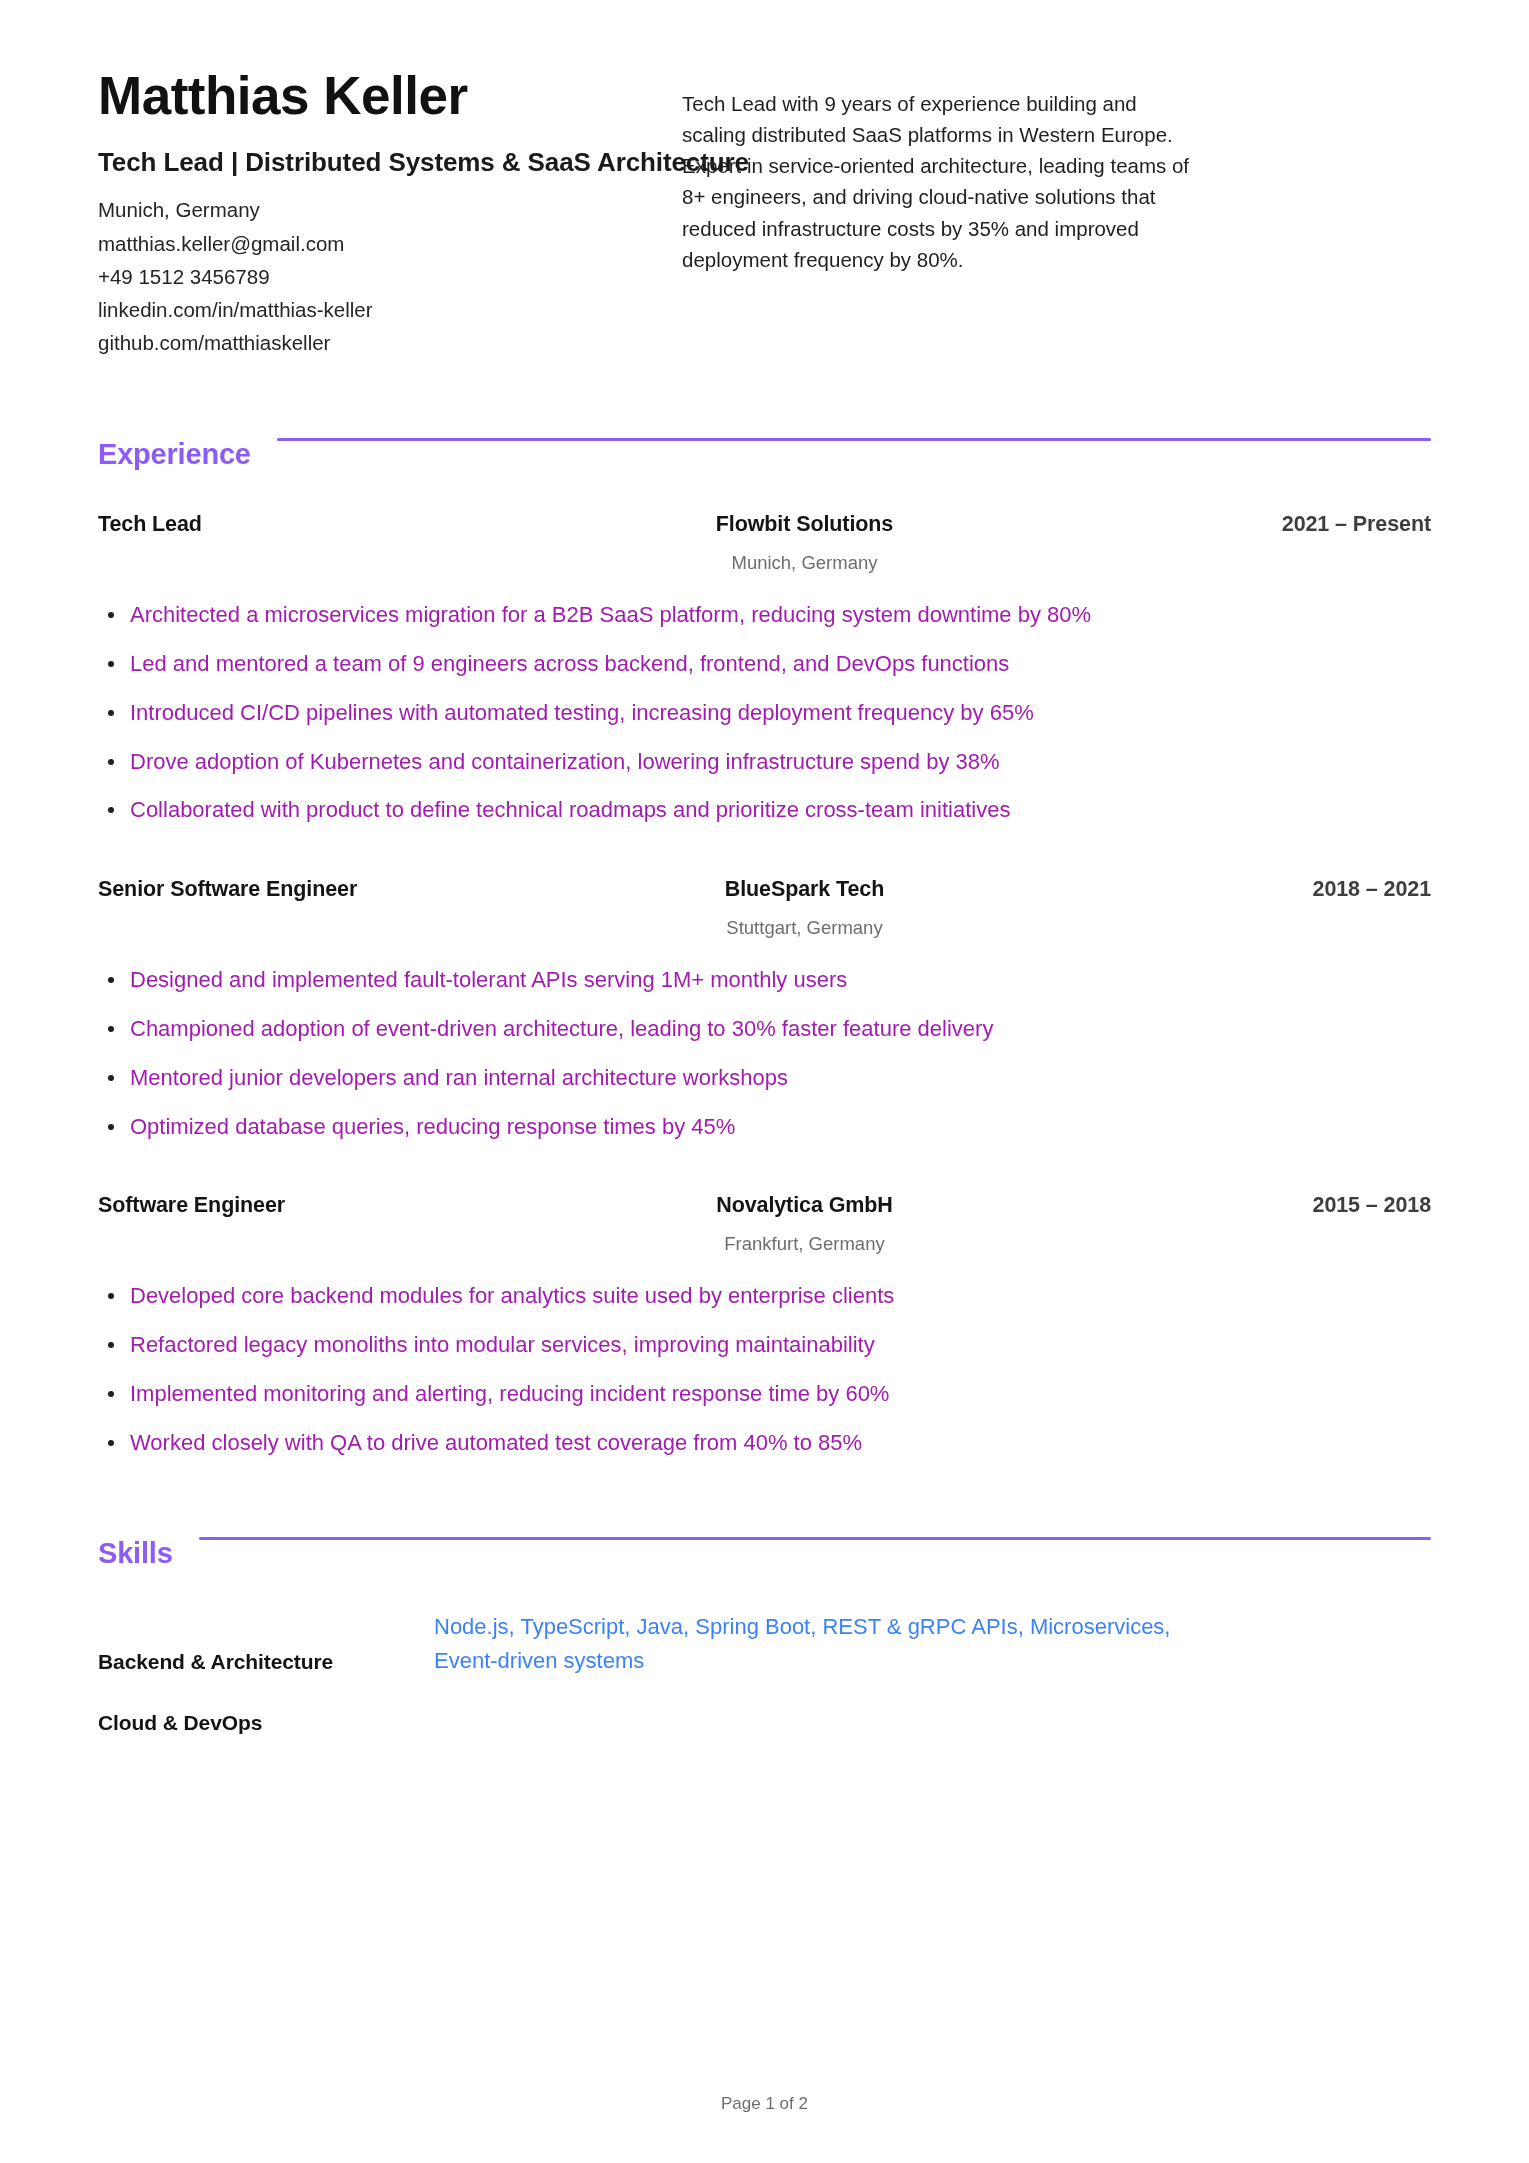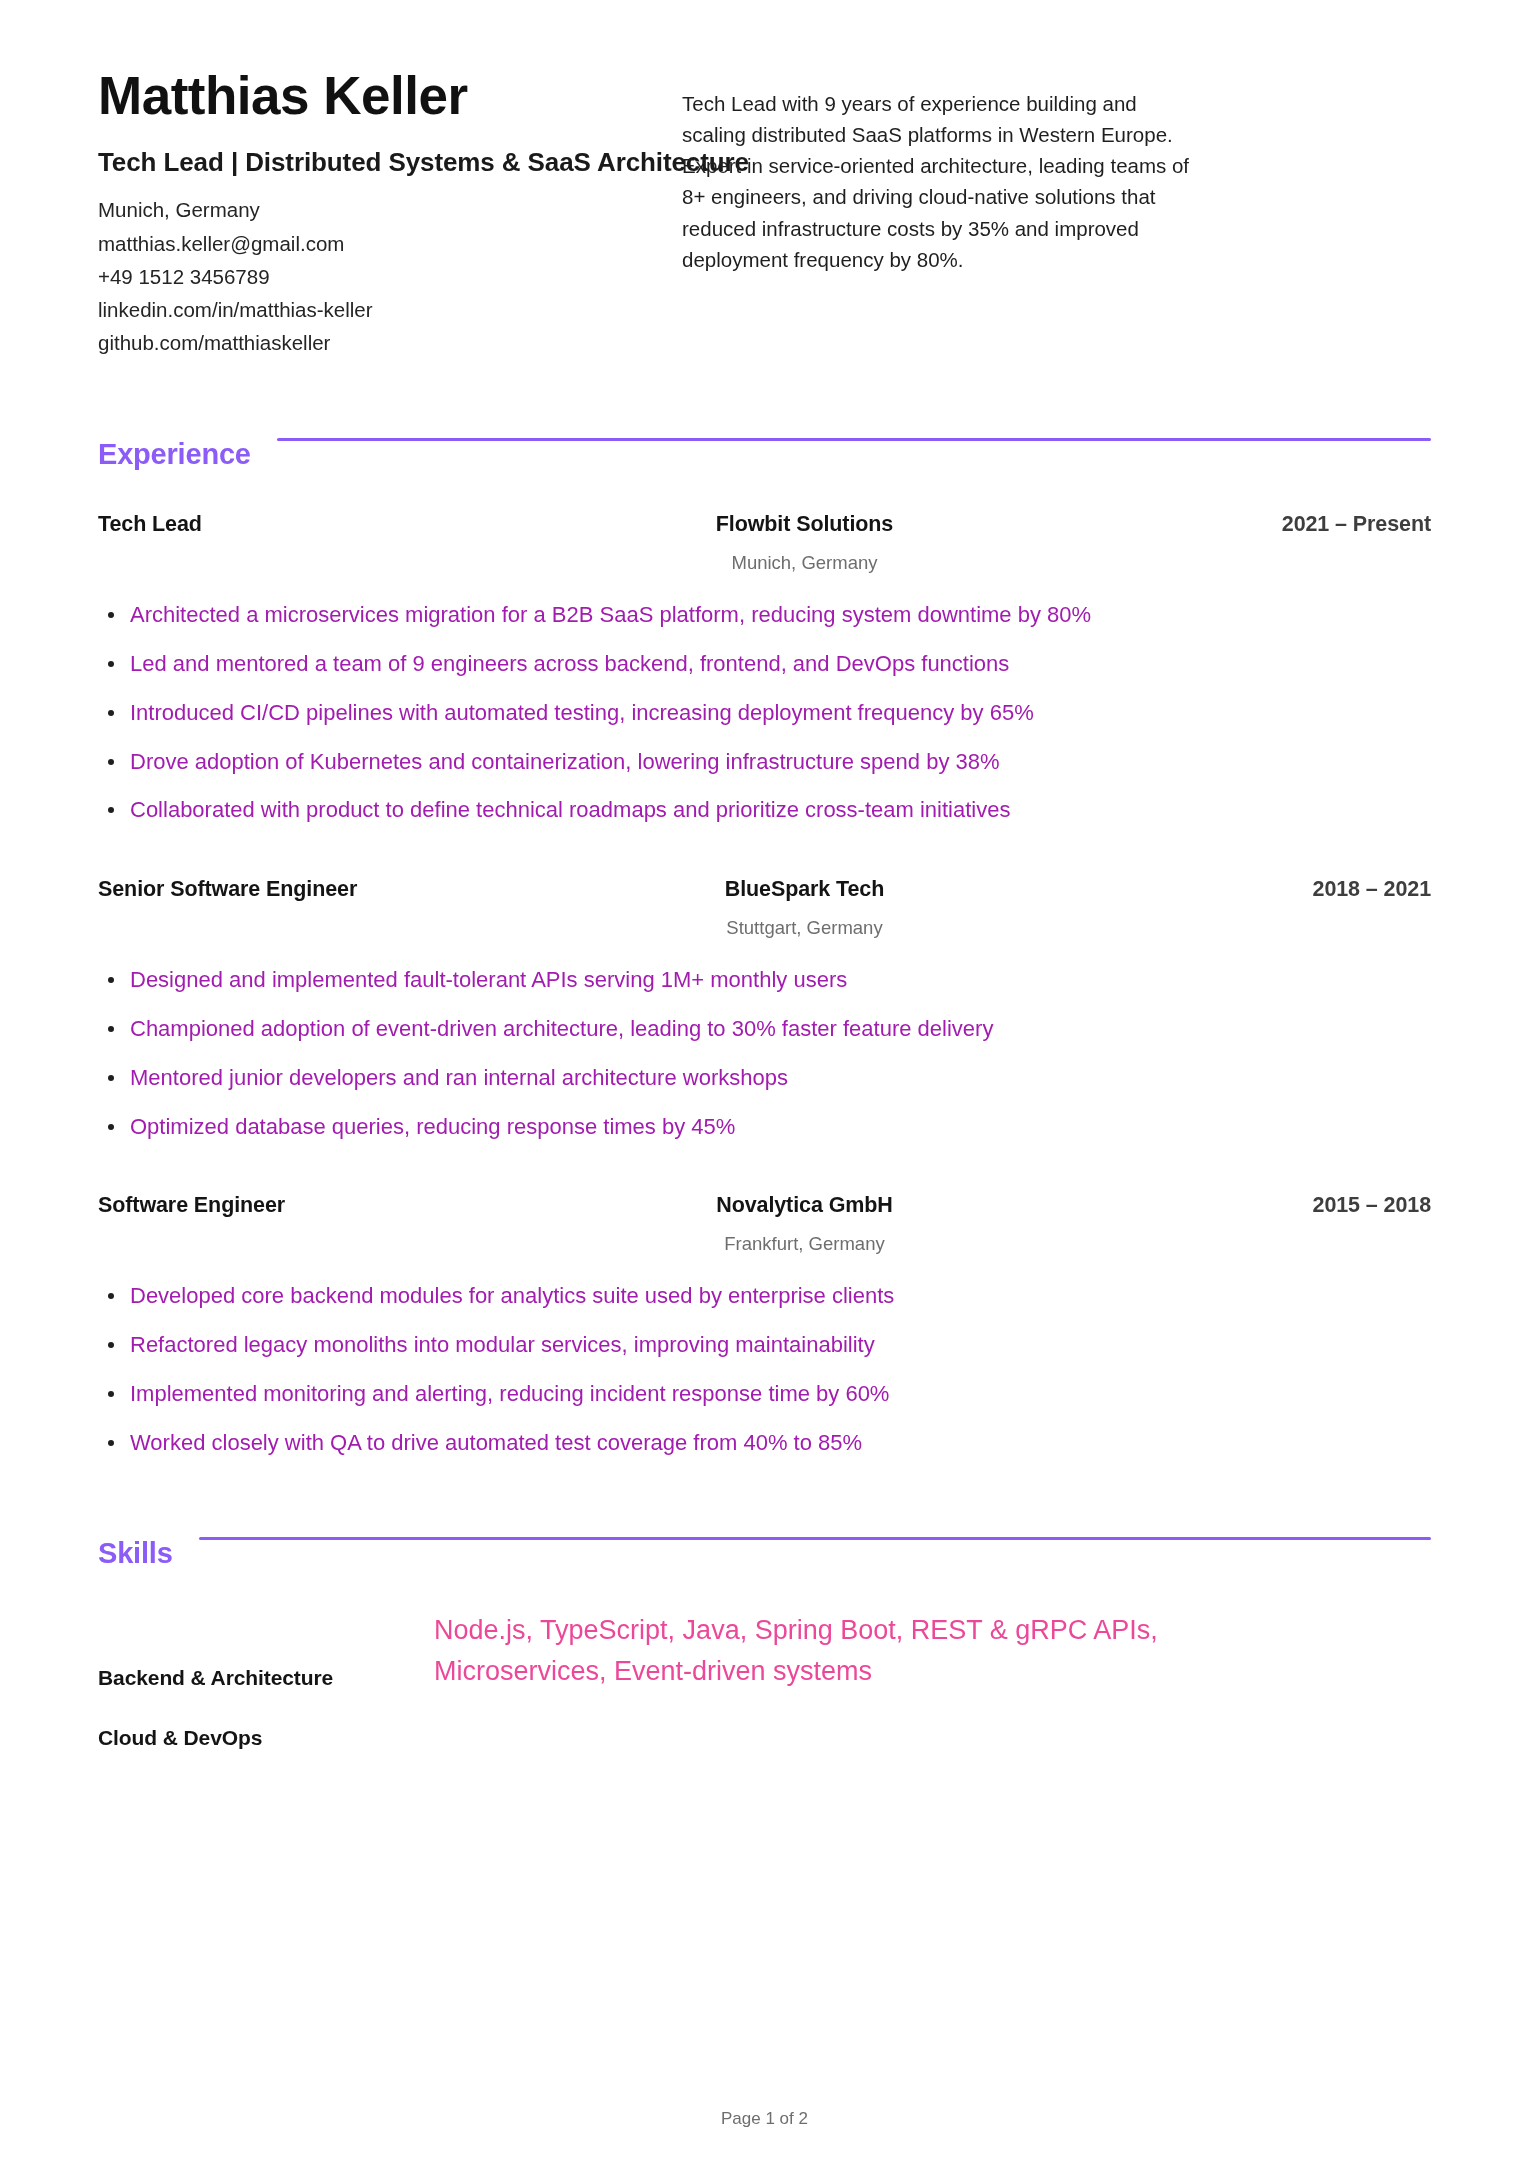--- a/index.html
+++ b/index.html
@@ -175,32 +175,32 @@
   .skill-cat {
     flex: 0 0 336px;
     font-size: 21px;
     font-weight: 700;
     color: #141414;
     line-height: 1.45;
     letter-spacing: -0.1px;
   }
   .skill-val {
     flex: 1 1 auto;
-    font-size: 27px;
+    font-size: 22px;
     line-height: 1.55;
-    color: #ec4899;
+    color: #3b82f6;
     max-width: 800px;
   }
 
   
   .footer {
     position: absolute;
     left: 0;
     right: 0;
-    bottom: 34px;
+    bottom: 49px;
     text-align: center;
     font-size: 17px;
     color: #6e6e6e;
     font-weight: 400;
   }
 </style>
 </head>
 <body>
 
 <div class="page">

